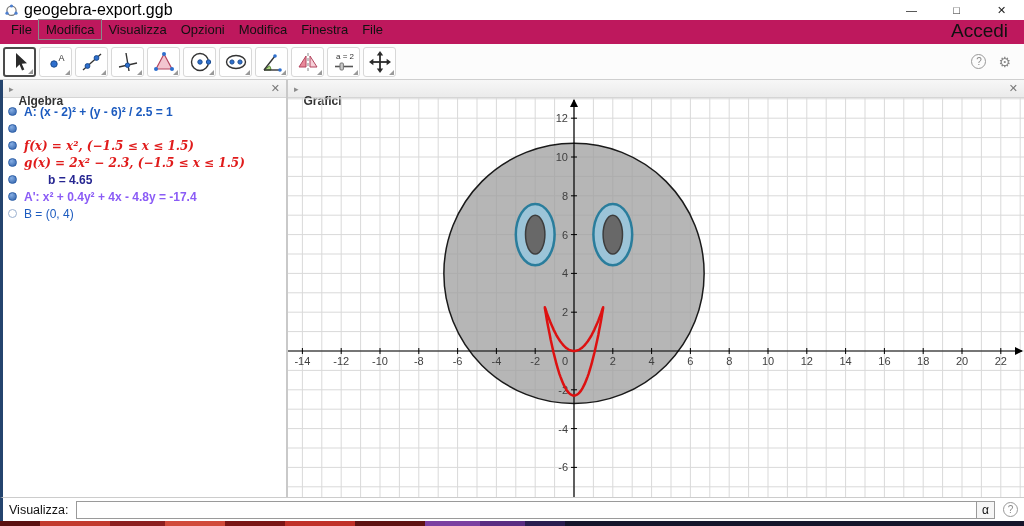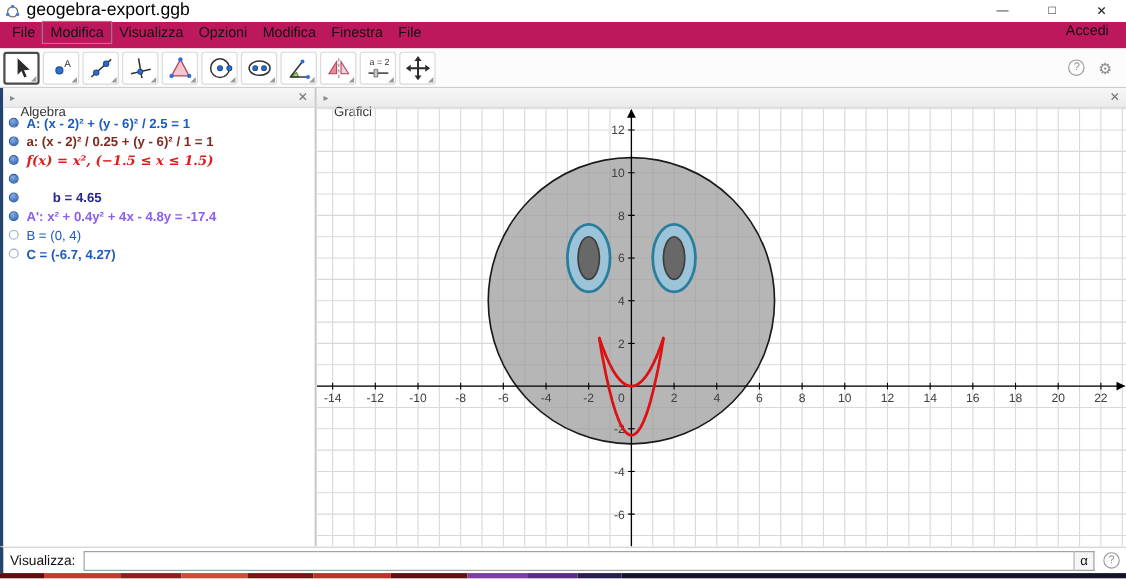--- a/index.html
+++ b/index.html
@@ -12,37 +12,37 @@
   .app-icon { display:flex; align-items:center; }
   .title-text { font-size:16px; margin-left:6px; color:#000000; }
   .win-controls { margin-left:auto; display:flex; height:100%; }
   .win-btn { width:45px; height:100%; display:flex; align-items:center; justify-content:center; font-size:11px; color:#222; cursor:default; }
 
   
   .menubar { height:24px; display:flex; align-items:flex-start; padding:0 4px; background:#be185d; flex:0 0 auto; }
   .menu-items { display:flex; align-items:center; }
   .menu-item { padding:2px 7px; font-size:13px; color:#111; }
   .menu-item.hl { outline:1px solid #8a8a8a; }
-  .accedi { margin-left:auto; padding-right:12px; font-size:13px; }
+  .accedi { margin-left:auto; padding-right:12px; font-size:19px; }
 
   
   .toolbar { height:36px; display:flex; align-items:center; padding:0 3px; background:#fcfcfc; border-bottom:1px solid #cfcfcf; flex:0 0 auto; }
   .tools { display:flex; align-items:center; }
   .tool-btn { width:33px; height:30px; border:1px solid #d8d8d8; border-radius:3px; background:#fff; margin-right:3px; position:relative; display:flex; align-items:center; justify-content:center; }
   .tool-btn.selected { border:2px solid #4a4a4a; }
   .tool-btn .dd { position:absolute; right:1px; bottom:1px; width:0; height:0; border-left:5px solid transparent; border-bottom:5px solid #9a9a9a; }
   .toolbar-right { margin-left:auto; display:flex; align-items:center; gap:12px; padding-right:10px; }
   .tb-circle { width:15px; height:15px; border-radius:50%; border:1px solid #999; color:#888; font-size:10px; display:flex; align-items:center; justify-content:center; }
   .tb-gear { color:#888; font-size:14px; }
 
   
   .main { flex:1 1 auto; display:flex; border-left:3px solid #24446e; overflow:hidden; background:#fff; }
   .panel-header { height:18px; background:linear-gradient(#f7f7f7,#ebebeb); border-bottom:1px solid #d5d5d5; display:flex; align-items:center; padding:0 6px; font-size:12px; flex:0 0 auto; }
   .tri { color:#8a8a8a; font-size:9px; }
-  .panel-title { font-weight:normal; color:#333; margin-left:5px;margin-top:24px; }
+  .panel-title { font-weight:bold; color:#333; margin-left:5px;margin-top:24px; }
   .close-x { margin-left:auto; color:#777; font-size:11px; }
 
   .algebra { width:283px; background:#fff; display:flex; flex-direction:column; }
   .alg-list { padding-top:5px; overflow:hidden; }
   .alg-row { display:flex; align-items:center; height:17px; padding-left:5px; }
   .marble { width:9px; height:9px; border-radius:50%; margin-right:7px; flex:0 0 auto; }
   .marble.filled { background:radial-gradient(circle at 35% 30%, #86aee4, #2d5fa8); border:1px solid #2d5fa8; }
   .marble.hollow { background:#fff; border:1px solid #9ab0cf; }
   .alg-text { white-space:nowrap; font-size:12px; }
   .alg-text.math { font-family:"DejaVu Serif", serif; font-style:italic; }
@@ -208,44 +208,40 @@
         <span class="panel-title">Algebra</span>
         <span class="close-x">✕</span>
       </div>
       <div class="alg-list">
           <div class="alg-row">
             <span class="marble filled"></span>
             <span class="alg-text" style="color: rgb(28, 91, 191); font-weight: bold;">A: (x - 2)² + (y - 6)² / 2.5 = 1</span>
           </div>
           <div class="alg-row">
             <span class="marble filled"></span>
-            <span class="alg-text" style="color: rgb(125, 43, 32); font-weight: bold;">a: (x - 2)² / 0.25 + (y - 6)² / 1 = 1</span>
           </div>
           <div class="alg-row">
             <span class="marble filled"></span>
             <span class="alg-text math" style="color: rgb(224, 27, 27); font-weight: bold; font-style: italic;">f(x) = x²,   (−1.5 ≤ x ≤ 1.5)</span>
           </div>
           <div class="alg-row">
             <span class="marble filled"></span>
+            <span class="alg-text math" style="color: rgb(224, 27, 27); font-weight: bold;">g(x) = 2x² − 2.3,   (−1.5 ≤ x ≤ 1.5)</span>
           </div>
           <div class="alg-row">
             <span class="marble filled"></span>
             <span class="alg-text" style="color: rgb(38, 38, 145); font-weight: bold; padding-left: 24px;">b = 4.65</span>
           </div>
           <div class="alg-row">
             <span class="marble filled"></span>
             <span class="alg-text" style="color: #8b5cf6; font-weight: bold;">A': x² + 0.4y² + 4x - 4.8y = -17.4</span>
           </div>
           <div class="alg-row">
             <span class="marble hollow"></span>
             <span class="alg-text" style="color: rgb(28, 91, 191); font-weight: normal;">B = (0, 4)</span>
-          </div>
-          <div class="alg-row">
-            <span class="marble hollow"></span>
-            <span class="alg-text" style="color: rgb(28, 91, 191); font-weight: bold;">C = (-6.7, 4.27)</span>
           </div>
         </div>
     </div>
     <div class="splitter"></div>
     <div class="graphics">
       <div class="panel-header">
         <span class="tri">▸</span>
         <span class="panel-title">Grafici</span>
         <span class="close-x">✕</span>
       </div>

